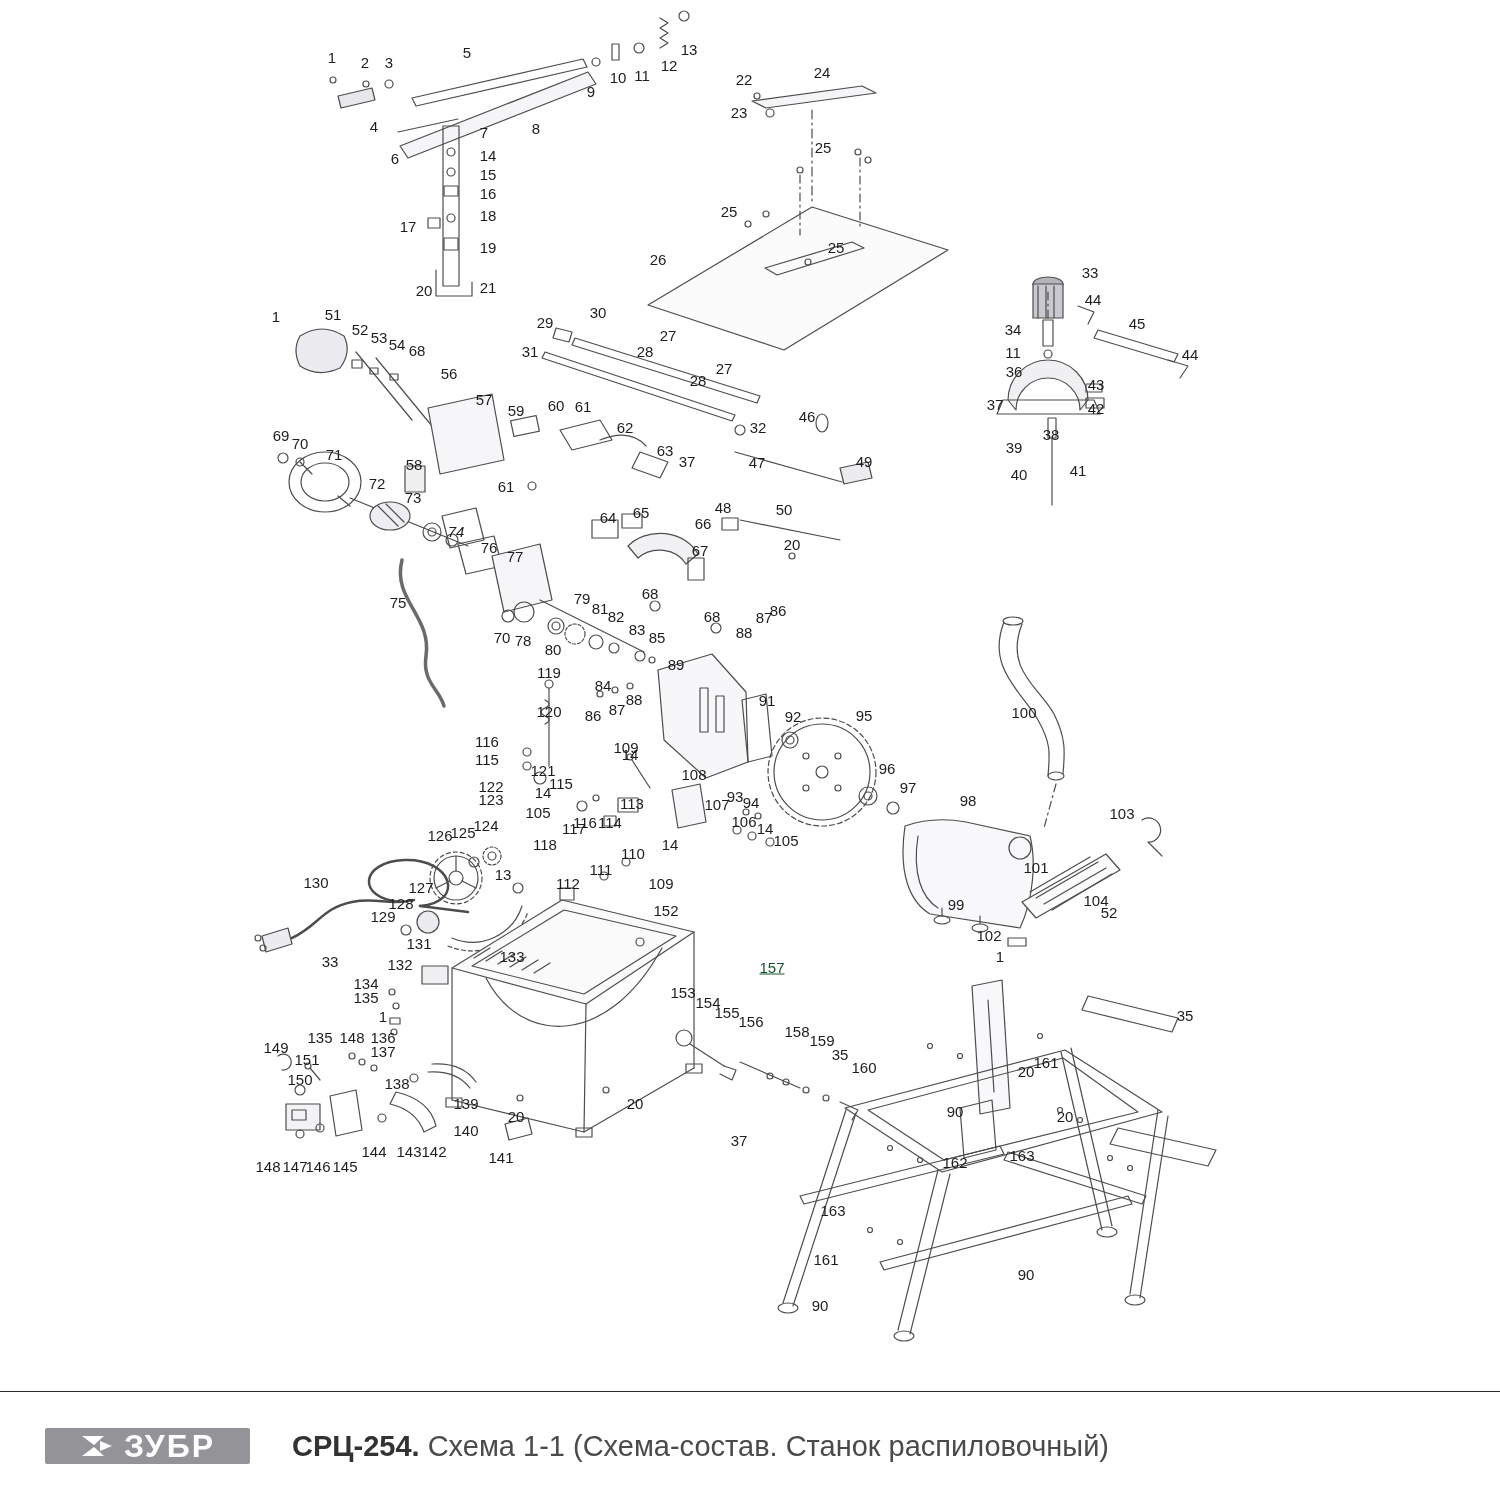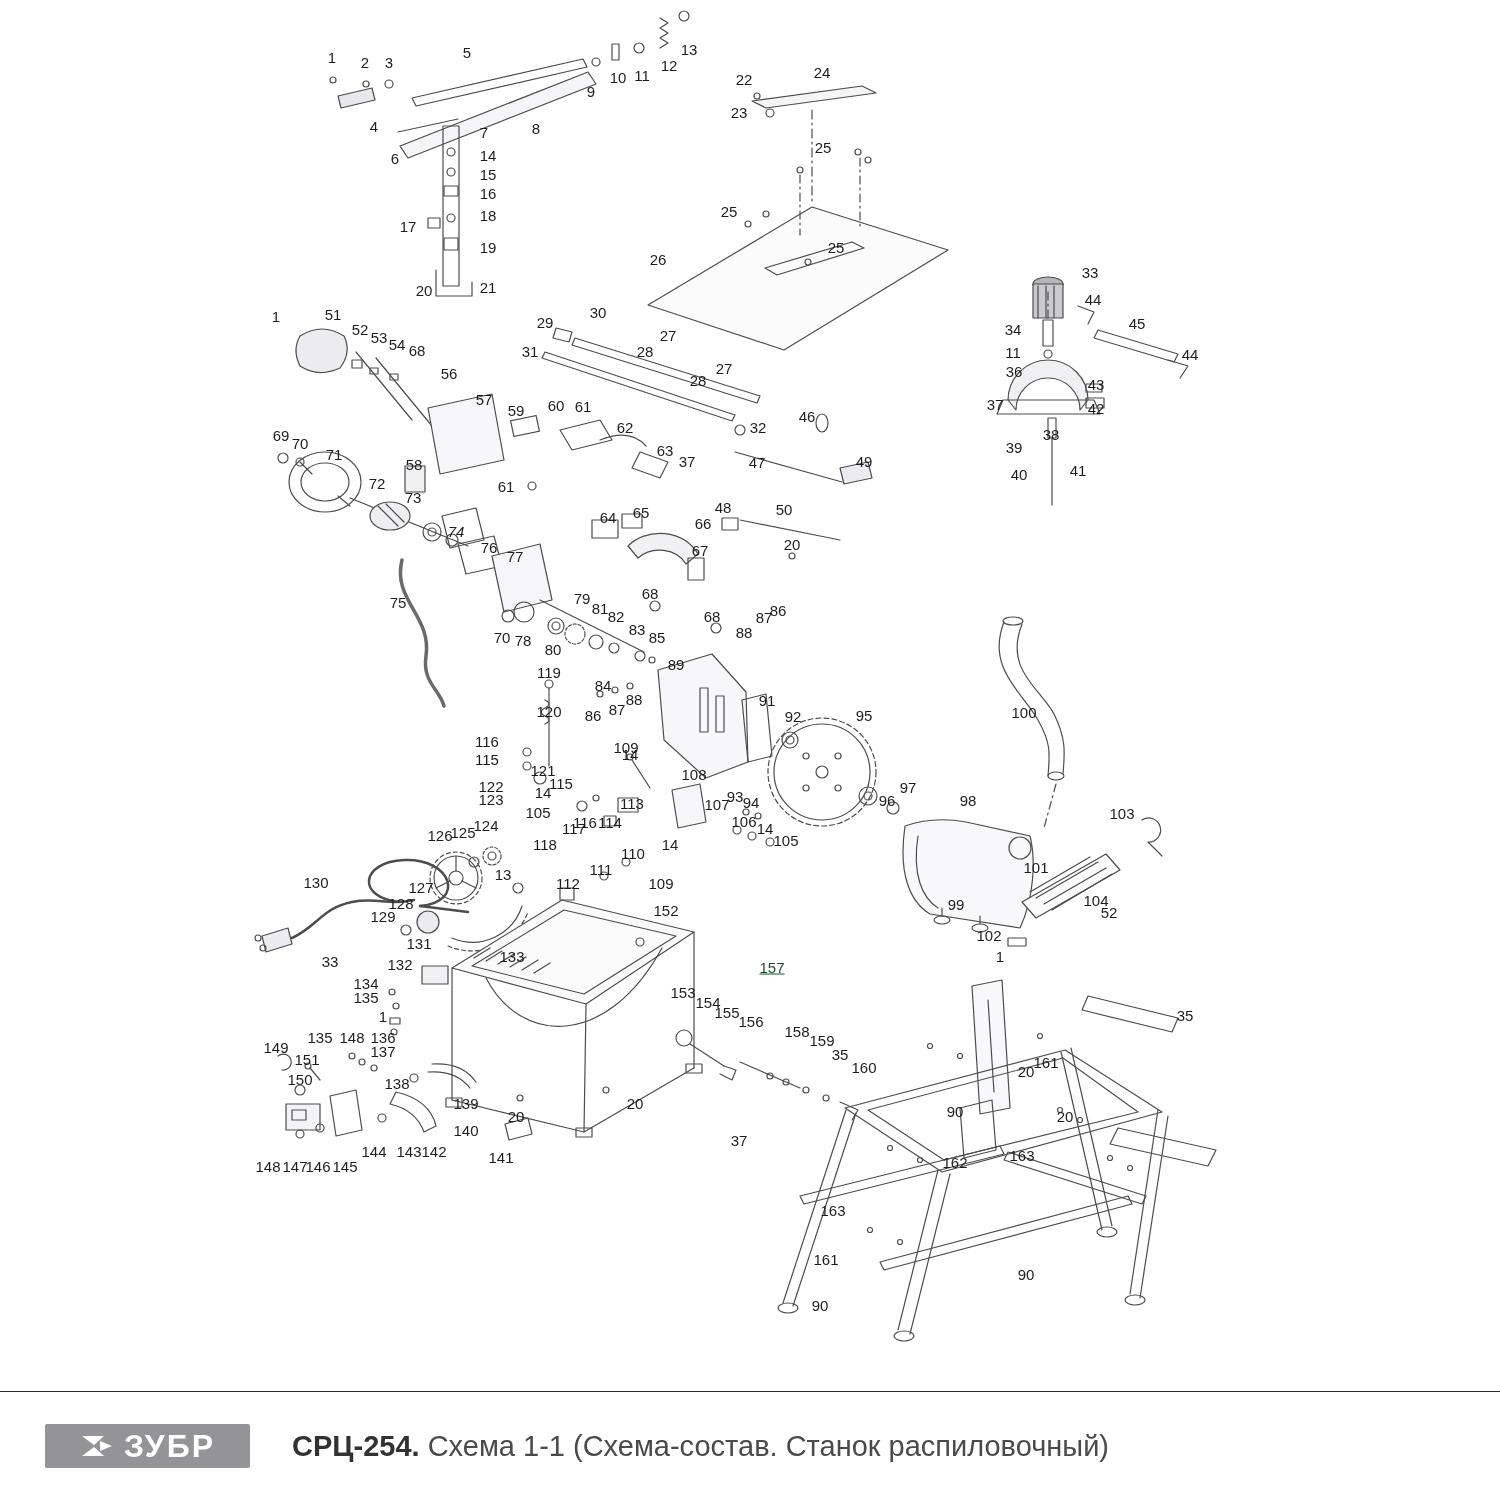--- a/index.html
+++ b/index.html
@@ -14,21 +14,21 @@
     position:absolute;transform:translate(-50%,-50%);
     font-size:15px;line-height:1;color:#1d1d1f;white-space:nowrap;
   }
   .footer{
     position:absolute;left:0;right:0;bottom:0;height:109px;
     border-top:1.5px solid #2b2b2b;
     display:flex;align-items:center;box-sizing:border-box;padding-left:45px;
     background:#ffffff;
   }
   .brand-logo{
-    width:205px;height:44px;display:flex;align-items:center;justify-content:center;
+    width:205px;height:36px;display:flex;align-items:center;justify-content:center;
     gap:10px;border-radius:2px;
   }
   .brand-logo .logo-text{
     color:#ffffff;font-weight:bold;font-size:32px;letter-spacing:2px;
   }
   .doc-title{margin-left:42px;font-size:29px;color:#4a4a4c;}
   .doc-title .title-bold{font-weight:bold;color:#323234;}
 </style>
 </head>
 <body>
@@ -482,21 +482,21 @@
       <span class="part-label" style="left: 634px; top: 699px; color: rgb(29, 29, 31);">88</span>
       <span class="part-label" style="left: 744px; top: 632px; color: rgb(29, 29, 31);">88</span>
       <span class="part-label" style="left: 764px; top: 617px; color: rgb(29, 29, 31);">87</span>
       <span class="part-label" style="left: 778px; top: 610px; color: rgb(29, 29, 31);">86</span>
       <span class="part-label" style="left: 676px; top: 664px; color: rgb(29, 29, 31);">89</span>
       <span class="part-label" style="left: 767px; top: 700px; color: rgb(29, 29, 31);">91</span>
       <span class="part-label" style="left: 793px; top: 716px; color: rgb(29, 29, 31);">92</span>
       <span class="part-label" style="left: 735px; top: 796px; color: rgb(29, 29, 31);">93</span>
       <span class="part-label" style="left: 751px; top: 802px; color: rgb(29, 29, 31);">94</span>
       <span class="part-label" style="left: 864px; top: 715px; color: rgb(29, 29, 31);">95</span>
-      <span class="part-label" style="left: 887px; top: 768px; color: rgb(29, 29, 31); margin-top: 32px;">96</span>
+      <span class="part-label" style="left: 887px; top: 768px; color: rgb(29, 29, 31);">96</span>
       <span class="part-label" style="left: 908px; top: 787px; color: rgb(29, 29, 31);">97</span>
       <span class="part-label" style="left: 968px; top: 800px; color: rgb(29, 29, 31);">98</span>
       <span class="part-label" style="left: 956px; top: 904px; color: rgb(29, 29, 31);">99</span>
       <span class="part-label" style="left: 1024px; top: 712px; color: rgb(29, 29, 31);">100</span>
       <span class="part-label" style="left: 1036px; top: 867px; color: rgb(29, 29, 31);">101</span>
       <span class="part-label" style="left: 989px; top: 935px; color: rgb(29, 29, 31);">102</span>
       <span class="part-label" style="left: 1000px; top: 956px; color: rgb(29, 29, 31);">1</span>
       <span class="part-label" style="left: 1122px; top: 813px; color: rgb(29, 29, 31);">103</span>
       <span class="part-label" style="left: 1096px; top: 900px; color: rgb(29, 29, 31);">104</span>
       <span class="part-label" style="left: 1109px; top: 912px; color: rgb(29, 29, 31);">52</span>

